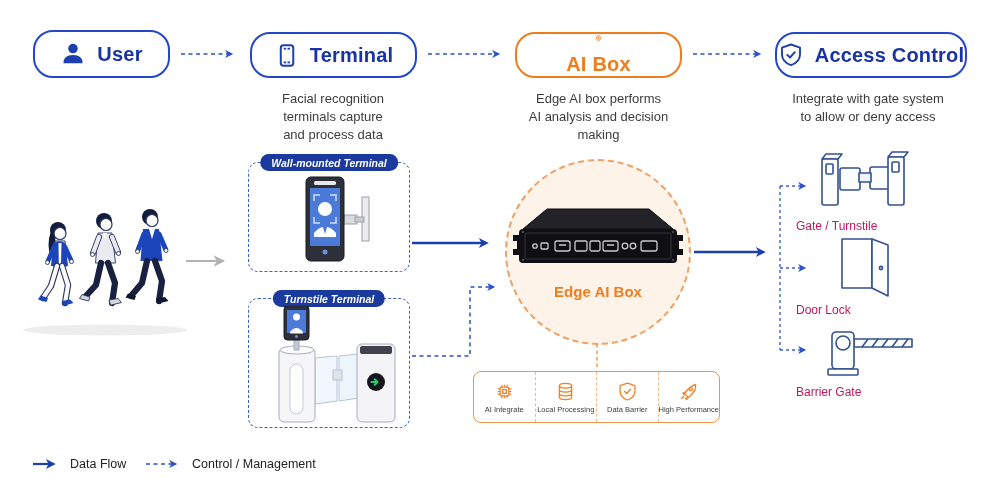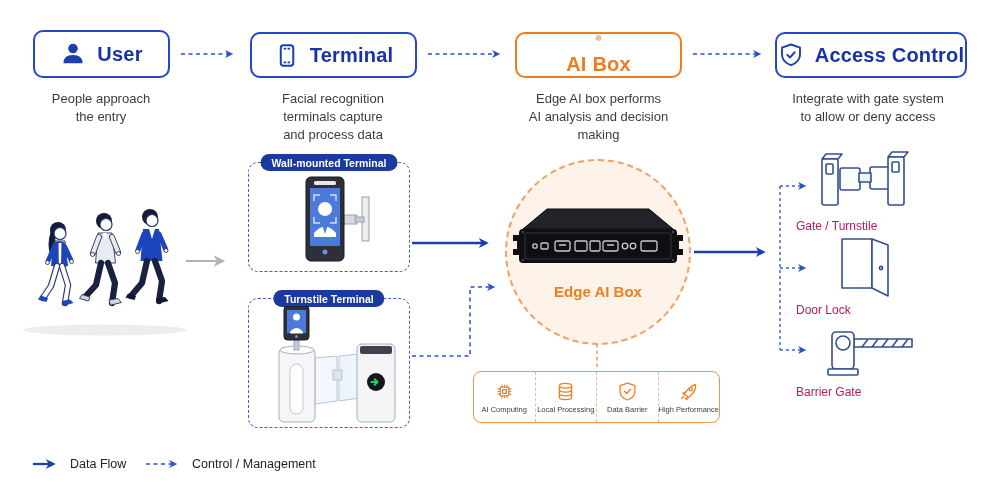--- a/index.html
+++ b/index.html
@@ -1,28 +1,28 @@
 <!DOCTYPE html>
 <html><head>
 <meta charset="utf-8">
 <style>
   html,body{margin:0;padding:0;background:#fff;}
   .canvas{position:relative;width:1000px;height:500px;background:#ffffff;overflow:hidden;
           font-family:"Liberation Sans","DejaVu Sans",sans-serif;}
   
   .node{position:absolute;display:flex;align-items:center;justify-content:center;gap:11px;
-        background:#fff;border:2px solid #2447c5;border-radius:10px;box-sizing:border-box;}
+        background:#fff;border:2px solid #2447c5;border-radius:20px;box-sizing:border-box;}
   .node .lbl{font-weight:bold;font-size:20px;color:#1733a5;letter-spacing:.2px;}
   .node.orange{border-color:#ee7d1d;flex-direction:column;}
   .node.orange .lbl{color:#ee7d1d;}
   .desc{position:absolute;text-align:center;font-size:13px;color:#3d3d3d;line-height:18px;white-space:pre-line;}
   
   .dashbox{position:absolute;border:1.6px dashed #3d5fd0;border-radius:10px;background:#fff;box-sizing:border-box;}
   .pill{position:absolute;top:-9px;left:50%;transform:translateX(-50%);background:#1b3a9e;color:#fff;
-        font-size:10.5px;font-weight:bold;padding:2.5px 11px;border-radius:10px;white-space:nowrap;}
+        font-size:10.5px;font-weight:bold;padding:2.5px 11px;border-radius:10px;white-space:nowrap;font-style:italic;}
   
   .aicircle{position:absolute;left:505px;top:159px;width:186px;height:186px;border-radius:50%;
             border:2px dashed #eca268;background:#fdf3e9;box-sizing:border-box;}
   .aicircle .clbl{position:absolute;left:0;right:0;top:122px;text-align:center;color:#f07d1e;
             font-weight:bold;font-size:15px;}
   
   .features{position:absolute;left:473px;top:371px;width:247px;height:52px;background:#fff;
             border:1.5px solid #f0954a;border-radius:8px;display:flex;box-sizing:border-box;}
   .feature{flex:1;display:flex;flex-direction:column;align-items:center;justify-content:center;gap:3px;
             border-right:1px dashed #f2b88a;}
@@ -74,22 +74,20 @@
   </div>
 
   <div class="node" style="left:775px;top:32px;width:192px;height:46px;">
     <svg width="26" height="26" viewBox="0 0 26 26">
       <path d="M13 2.5 L22 5.6 V12.4 Q22 19.6 13 23.2 Q4 19.6 4 12.4 V5.6 Z" fill="none" stroke="#1b3fae" stroke-width="1.9" stroke-linejoin="round"></path>
       <path d="M9.3 12.8 l2.7 2.7 l4.8 -5.3" fill="none" stroke="#1b3fae" stroke-width="1.9" stroke-linecap="round" stroke-linejoin="round"></path>
     </svg>
     <span class="lbl">Access Control</span>
   </div>
 
-  <div class="desc" style="left:20px;top:90px;width:162px;">People approach
-the entry</div>
   <div class="desc" style="left:252px;top:90px;width:162px;">Facial recognition
 terminals capture
 and process data</div>
   <div class="desc" style="left:768px;top:90px;width:200px;">Integrate with gate system
 to allow or deny access</div>
   <div class="desc" style="left:508px;top:90px;width:181px;">Edge AI box performs
 AI analysis and decision
 making</div>
 
   <svg class="abs" style="left:15px;top:203px;" width="180" height="135" viewBox="0 0 180 135">
@@ -223,21 +221,21 @@
       <svg width="21" height="21" viewBox="0 0 24 24">
         <rect x="7" y="7" width="10" height="10" rx="1.5" fill="none" stroke="#f08025" stroke-width="1.5"></rect>
         <rect x="9.8" y="9.8" width="4.4" height="4.4" fill="none" stroke="#f08025" stroke-width="1.4"></rect>
         <g stroke="#f08025" stroke-width="1.3">
           <path d="M7 9 H4.2 M7 12 H4.2 M7 15 H4.2"></path>
             <path d="M17 9 H19.8 M17 12 H19.8 M17 15 H19.8"></path>
           <path d="M9 7 V4.2 M12 7 V4.2 M15 7 V4.2"></path>
             <path d="M9 17 V19.8 M12 17 V19.8 M15 17 V19.8"></path>
         </g>
       </svg>
-      <span class="flbl">AI Computing</span>
+      <span class="flbl">AI Integrate</span>
     </div>
     <div class="feature">
       <svg width="21" height="21" viewBox="0 0 24 24">
         <g fill="none" stroke="#f08025" stroke-width="1.5">
           <ellipse cx="12" cy="5.5" rx="7" ry="2.7"></ellipse>
           <path d="M5 5.5 V18.5 q0 2.7 7 2.7 q7 0 7 -2.7 V5.5"></path>
           <path d="M5 10 q0 2.7 7 2.7 q7 0 7 -2.7"></path>
           <path d="M5 14.4 q0 2.7 7 2.7 q7 0 7 -2.7"></path>
         </g>
       </svg>

